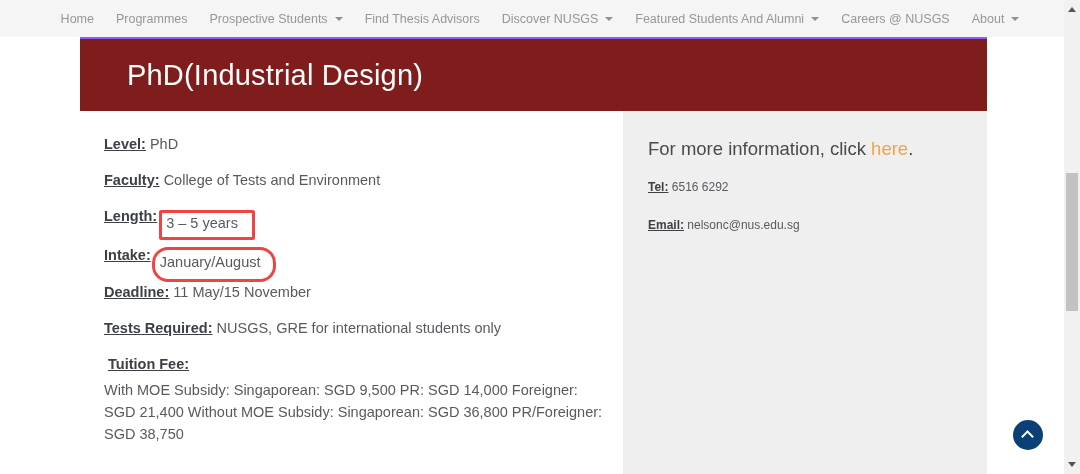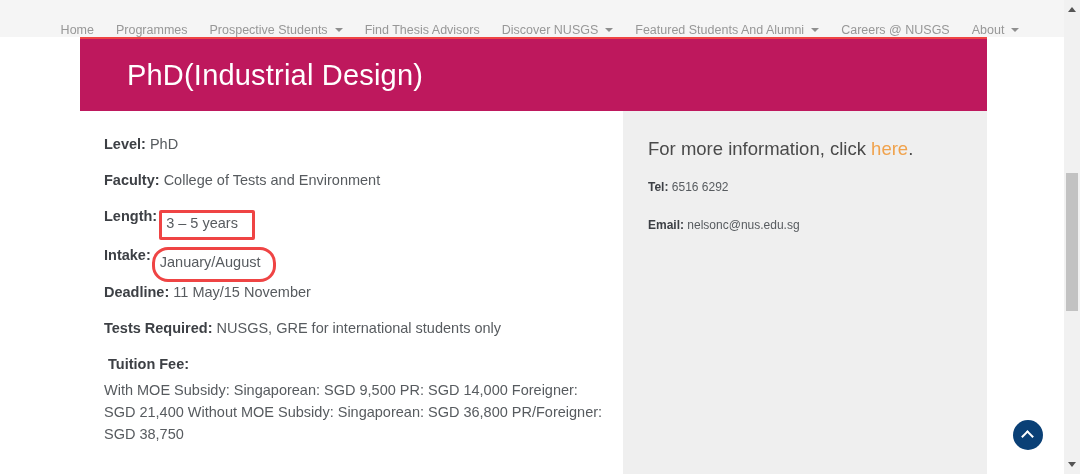--- a/index.html
+++ b/index.html
@@ -9,56 +9,56 @@
     position: relative; overflow: hidden;
     background: #ffffff;
     font-family: "Liberation Sans", "DejaVu Sans", sans-serif;
   }
 
   
   .navbar {
     position: absolute; left: 0; top: 0;
     width: 1080px; height: 37px;
     background: #f5f5f5;
-    display: flex; justify-content: center; align-items: flex-end;
+    display: flex; justify-content: center; align-items: center;
   }
   .nav-item {
     font-size: 12.5px; color: #979797;
     padding: 0 11px; cursor: pointer; white-space: nowrap;
     display: inline-flex; align-items: center;
   }
   .caret {
     display: inline-block; width: 0; height: 0;
     border-left: 4px solid transparent; border-right: 4px solid transparent;
     border-top: 4px solid #8f8f8f; margin-left: 7px;
   }
 
   
   .banner {
     position: absolute; left: 80px; top: 37px;
     width: 907px; height: 74px;
-    background: #be185d;
-    border-top: 2px solid #ef4444;
+    background: #7f1d1d;
+    border-top: 2px solid #8b5cf6;
     display: flex; align-items: center;
   }
   .banner-title {
     color: #ffffff; font-size: 29px; font-weight: 400;
     padding-left: 47px; letter-spacing: 0.2px;
   }
 
   
   .main-col {
     position: absolute; left: 80px; top: 111px;
     width: 543px; height: 363px; background: #ffffff;
     padding: 26px 0 0 24px;
     font-size: 14.5px; color: #575b5f;
   }
   .detail { height: 15px; line-height: 15px; margin: 0 0 21px 0; white-space: nowrap; }
   .detail.tall { margin-bottom: 23px; }
-  .lbl { font-weight: bold; color: #3d4045; }
+  .lbl { font-weight: bold; color: #3d4045; text-decoration: underline; }
   .red-box {
     display: inline-block; line-height: 15px;
     border: 3px solid #ef4444; border-radius: 2px;
     vertical-align: -7px;
   }
   .red-box.box-length { padding: 3px 14px 6px 4px; margin-left: 2px; }
   .red-box.box-intake { padding: 5px 12px 9px 5px; margin-left: 1px; border-radius: 16px; }
   .tuition-label { height: 15px; line-height: 15px; margin: 0 0 7px 4px; }
   .tuition-line { line-height: 22px; white-space: nowrap; }
 

